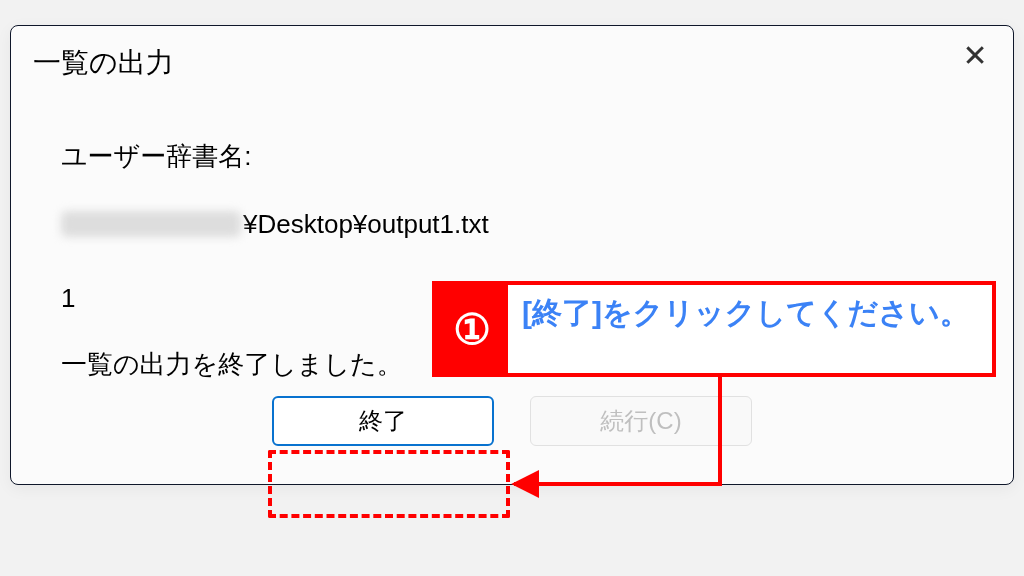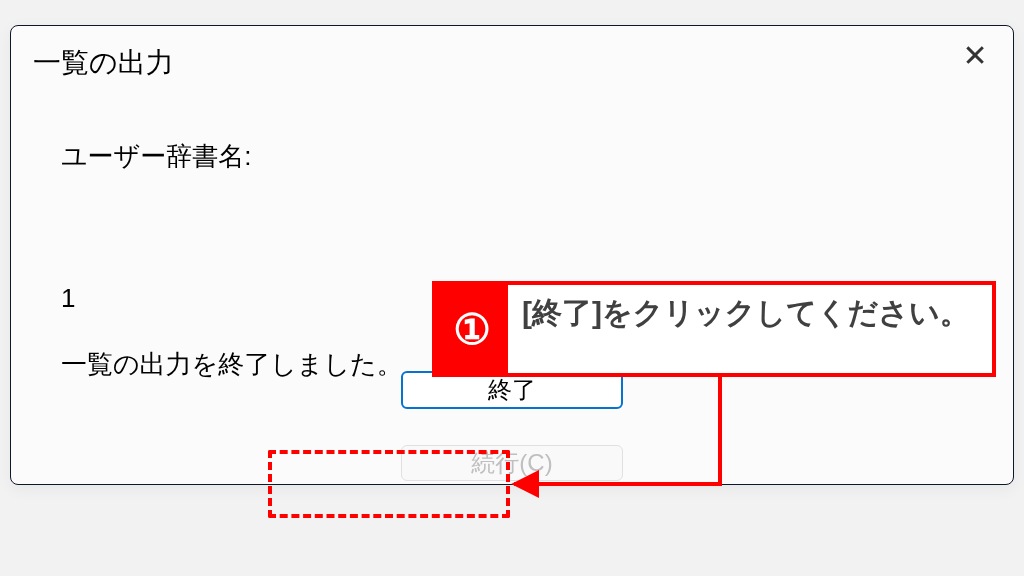--- a/index.html
+++ b/index.html
@@ -76,23 +76,21 @@
   .row3 { top: 252px; }
   .row4 { top: 318px; }
 
   .button-bar {
     position: absolute;
     left: 0; right: 0;
     bottom: 28px;
     height: 60px;
     display: flex;
     justify-content: center;
-    align-items: center;
     gap: 36px;
-    flex-direction: column;
   }
   .btn {
     width: 222px; height: 50px;
     background: #fff;
     border: 1px solid #bfbfbf;
     border-radius: 6px;
     font-size: 24px;
     display: inline-flex;
     align-items: center;
     justify-content: center;
@@ -132,21 +130,21 @@
     align-items: center;
     justify-content: center;
     flex-shrink: 0;
   }
   .callout .text {
     flex: 1;
     padding: 8px 14px;
     font-size: 30px;
     font-weight: 600;
     line-height: 1.35;
-    color: #404040;
+    color: #3b82f6;
   }
   svg.arrow {
     position: absolute;
     pointer-events: none;
     overflow: visible;
   }
 </style>
 </head>
 <body>
 
@@ -154,20 +152,24 @@
   <div class="titlebar">
     <div class="title">一覧の出力</div>
     <div class="close">✕</div>
   </div>
 
   <div class="row row1">
     <div class="label">ユーザー辞書名:</div>
   </div>
 
   <div class="row row2">
+    <div class="value">
+      <span class="blur"></span>
+      <span>¥Desktop¥output1.txt</span>
+    </div>
   </div>
 
   <div class="row row3">
     <div class="value">1</div>
   </div>
 
   <div class="row row4">
     <div>一覧の出力を終了しました。</div>
   </div>
 

